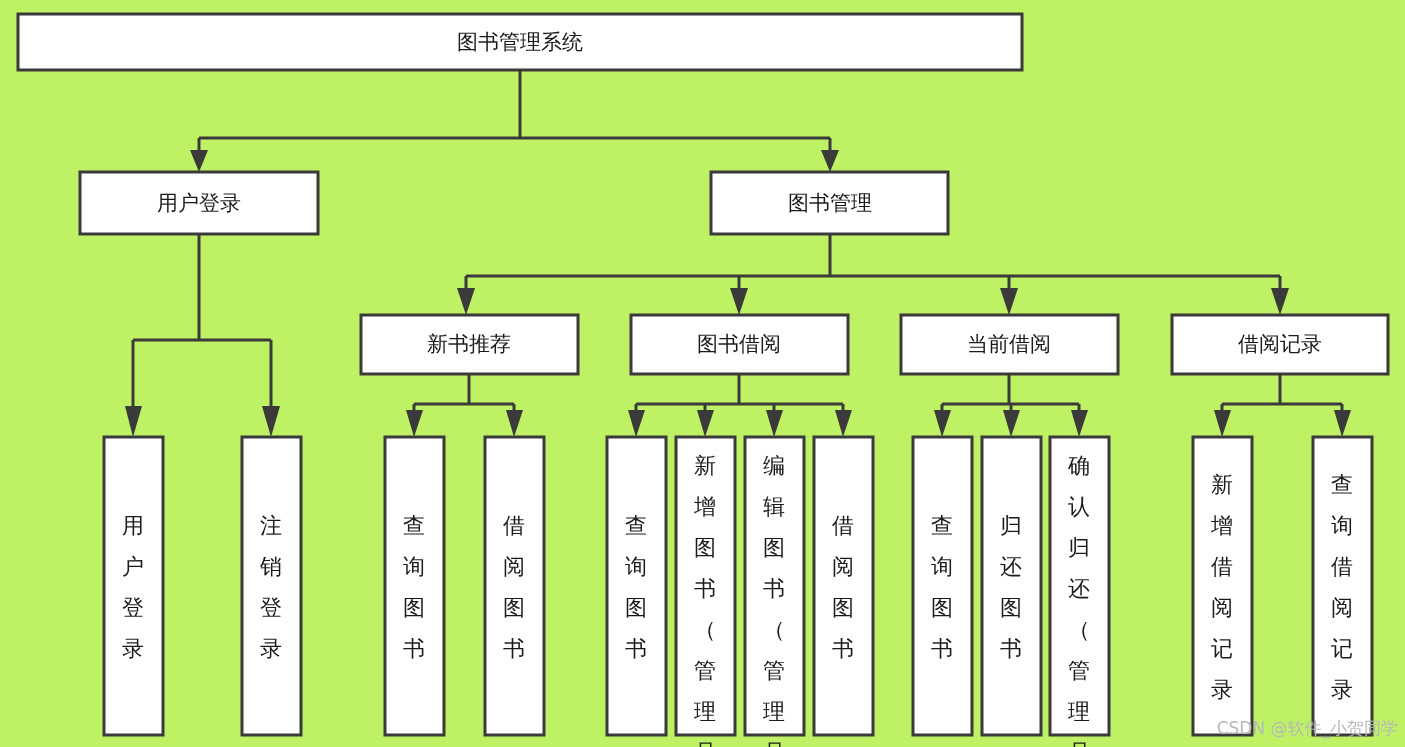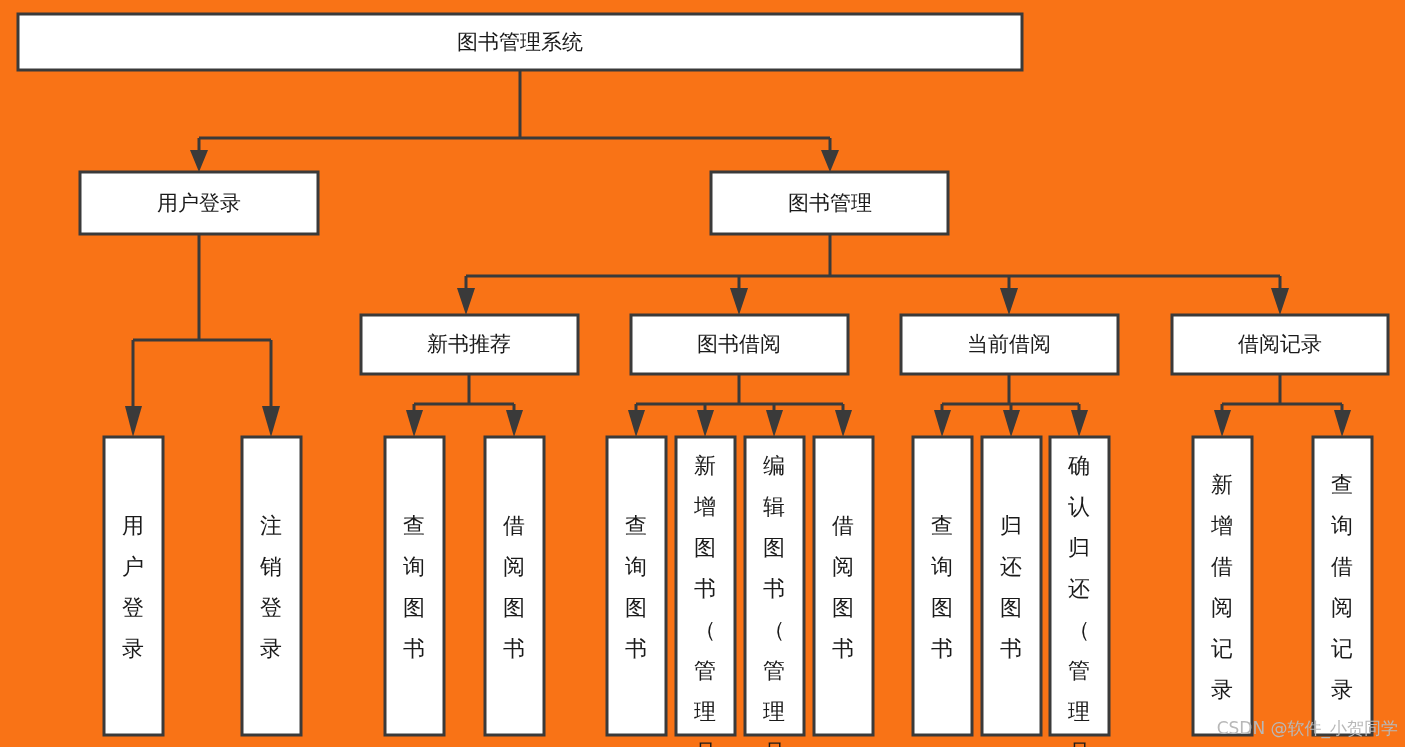--- a/index.html
+++ b/index.html
@@ -8,21 +8,21 @@
     padding: 0;
     background: #ffffff;
   }
   body {
     font-family: "DejaVu Sans", "Liberation Sans", sans-serif;
   }
   #diagram-root {
     position: relative;
     width: 1405px;
     height: 747px;
-    background: #f97316;
+    background: #bef264;
     overflow: hidden;
   }
   svg#flow-svg {
     position: absolute;
     left: 0;
     top: 0;
     width: 1405px;
     height: 747px;
     display: block;
   }

